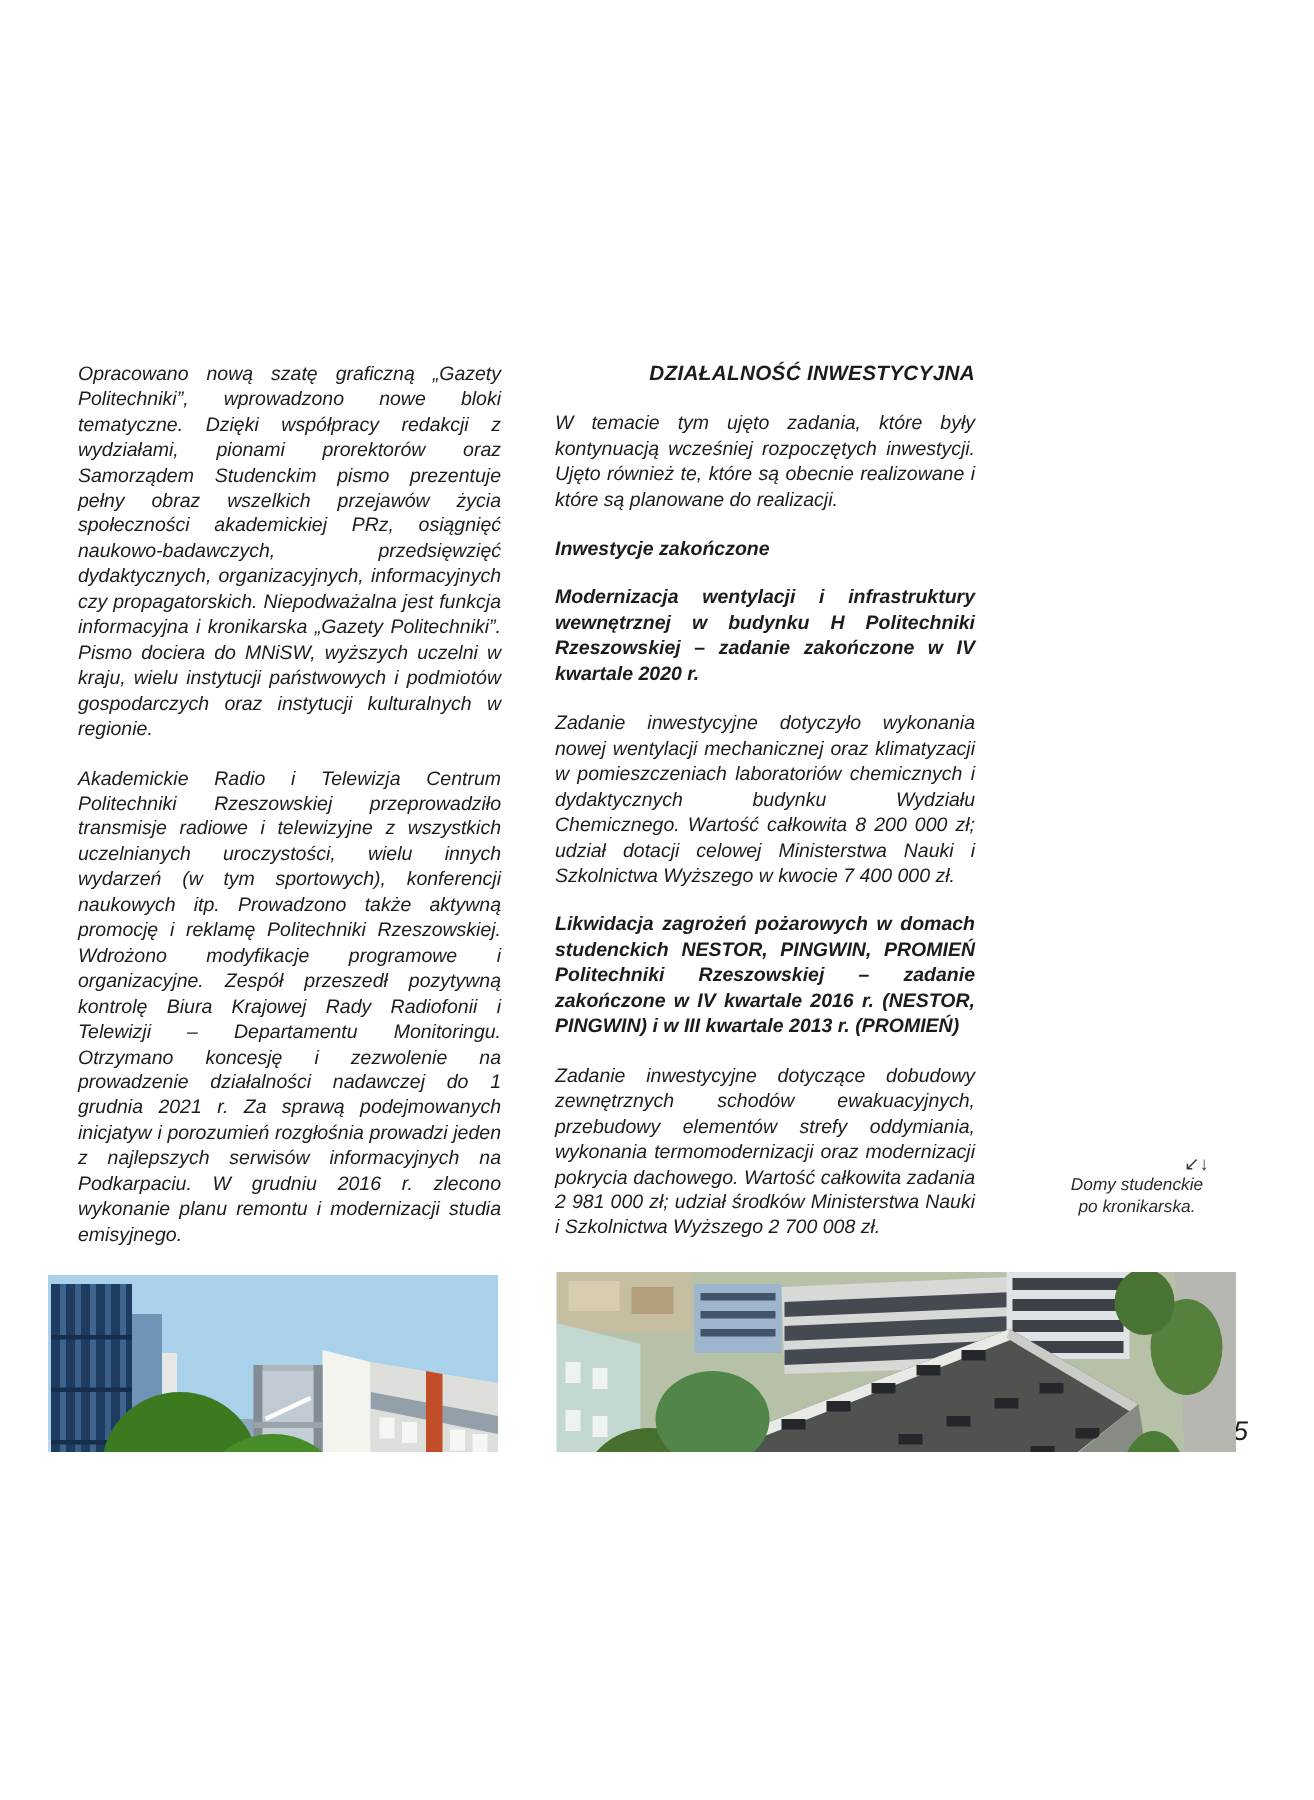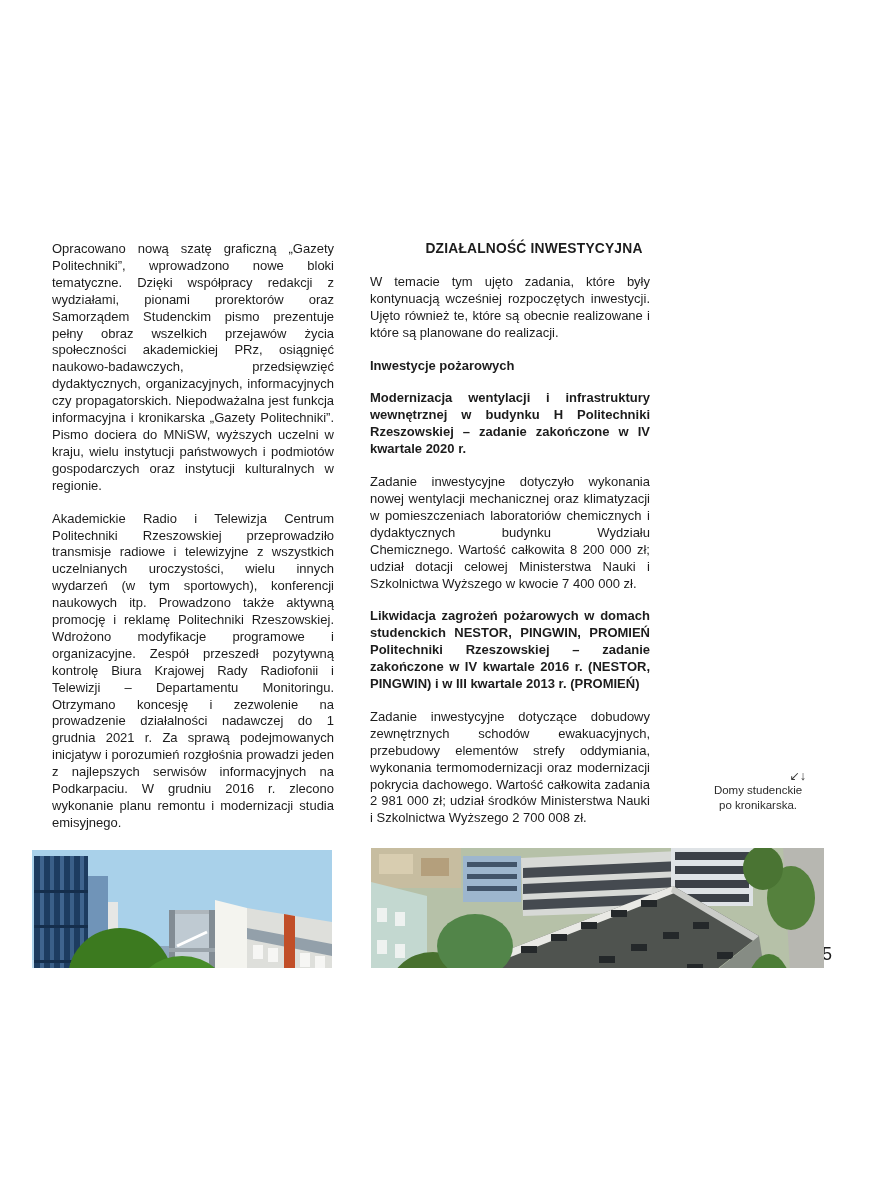--- a/index.html
+++ b/index.html
@@ -1,24 +1,24 @@
 <!DOCTYPE html>
 <html><head>
 <meta charset="utf-8">
 <style>
   html,body{margin:0;padding:0;background:#ffffff;}
   .page{
     position:relative;width:876px;height:968px;background:#ffffff;
-    font-family:"Liberation Sans","DejaVu Sans",sans-serif;color:#1c1c1c;overflow:hidden;
+    font-family:"Liberation Sans","DejaVu Sans",sans-serif;color:#1c1c1c;overflow:hidden;font-style:italic;
   }
   .col{position:absolute;text-align:justify;font-size:13px;line-height:16.9px;}
   .col p{margin:0 0 16px 0;}
   #left-col{left:52px;top:241px;width:282px;}
   #right-col{left:370px;top:241px;width:280px;}
-  .sec-heading{font-weight:bold;font-size:13.8px;margin:0 0 17px 0;text-align:center;letter-spacing:.2px;padding-left:48px;}
+  .sec-heading{font-weight:bold;font-size:13.8px;margin:0 0 17px 0;text-align:right;letter-spacing:.2px;padding-left:48px;}
   .sub-heading{font-weight:bold;margin:0 0 17px 0;text-align:left;}
   .inv-title{font-weight:bold;margin:0;}
   .inv-body{margin:0 0 17px 0;}
   .margin-caption{position:absolute;left:700px;top:770px;width:116px;font-size:11.5px;line-height:14.5px;color:#2b2b2b;text-align:center;}
   .margin-caption .arrows{text-align:right;padding-right:10px;font-size:12.5px;line-height:13px;color:#3a3a3a;}
   .page-number{position:absolute;left:822px;top:944px;font-size:18px;color:#1c1c1c;}
   .photo{position:absolute;display:block;}
   #photo-left{left:32px;top:850px;}
   #photo-right{left:371px;top:848px;}
   .credit{font-size:9.5px;fill:#efefec;font-family:"Liberation Sans",sans-serif;}
@@ -29,21 +29,21 @@
 <div class="page">
 
   <div class="col" id="left-col">
     <p>Opracowano nową szatę graficzną „Gazety Politechniki”, wprowadzono nowe bloki tematyczne. Dzięki współpracy redakcji z wydziałami, pionami prorektorów oraz Samorządem Studenckim pismo prezentuje pełny obraz wszelkich przejawów życia społeczności akademickiej PRz, osiągnięć naukowo-badawczych, przedsięwzięć dydaktycznych, organizacyjnych, informacyjnych czy propagatorskich. Niepodważalna jest funkcja informacyjna i kronikarska „Gazety Politechniki”. Pismo dociera do MNiSW, wyższych uczelni w kraju, wielu instytucji państwowych i podmiotów gospodarczych oraz instytucji kulturalnych w regionie.</p>
     <p>Akademickie Radio i Telewizja Centrum Politechniki Rzeszowskiej przeprowadziło transmisje radiowe i telewizyjne z wszystkich uczelnianych uroczystości, wielu innych wydarzeń (w tym sportowych), konferencji naukowych itp. Prowadzono także aktywną promocję i reklamę Politechniki Rzeszowskiej. Wdrożono modyfikacje programowe i organizacyjne. Zespół przeszedł pozytywną kontrolę Biura Krajowej Rady Radiofonii i Telewizji – Departamentu Monitoringu. Otrzymano koncesję i zezwolenie na prowadzenie działalności nadawczej do 1 grudnia 2021 r. Za sprawą podejmowanych inicjatyw i porozumień rozgłośnia prowadzi jeden z najlepszych serwisów informacyjnych na Podkarpaciu. W grudniu 2016 r. zlecono wykonanie planu remontu i modernizacji studia emisyjnego.</p>
   </div>
 
   <div class="col" id="right-col">
     <p class="sec-heading">DZIAŁALNOŚĆ INWESTYCYJNA</p>
     <p>W temacie tym ujęto zadania, które były kontynuacją wcześniej rozpoczętych inwestycji. Ujęto również te, które są obecnie realizowane i które są planowane do realizacji.</p>
-    <p class="sub-heading">Inwestycje pożarowych</p>
+    <p class="sub-heading">Inwestycje zakończone</p>
     <p class="inv-title">Modernizacja wentylacji i infrastruktury wewnętrznej w budynku H Politechniki Rzeszowskiej – zadanie zakończone w IV kwartale 2020 r.</p>
     <p class="inv-body">Zadanie inwestycyjne dotyczyło wykonania nowej wentylacji mechanicznej oraz klimatyzacji w pomieszczeniach laboratoriów chemicznych i dydaktycznych budynku Wydziału Chemicznego. Wartość całkowita 8 200 000 zł; udział dotacji celowej Ministerstwa Nauki i Szkolnictwa Wyższego w kwocie 7 400 000 zł.</p>
     <p class="inv-title">Likwidacja zagrożeń pożarowych w domach studenckich NESTOR, PINGWIN, PROMIEŃ Politechniki Rzeszowskiej – zadanie zakończone w IV kwartale 2016 r. (NESTOR, PINGWIN) i w III kwartale 2013 r. (PROMIEŃ)</p>
     <p class="inv-body">Zadanie inwestycyjne dotyczące dobudowy zewnętrznych schodów ewakuacyjnych, przebudowy elementów strefy oddymiania, wykonania termomodernizacji oraz modernizacji pokrycia dachowego. Wartość całkowita zadania 2 981 000 zł; udział środków Ministerstwa Nauki i Szkolnictwa Wyższego 2 700 008 zł.</p>
   </div>
 
   <div class="margin-caption">
     <div class="arrows">↙↓</div>
     <div>Domy studenckie</div>
     <div>po kronikarska.</div>

